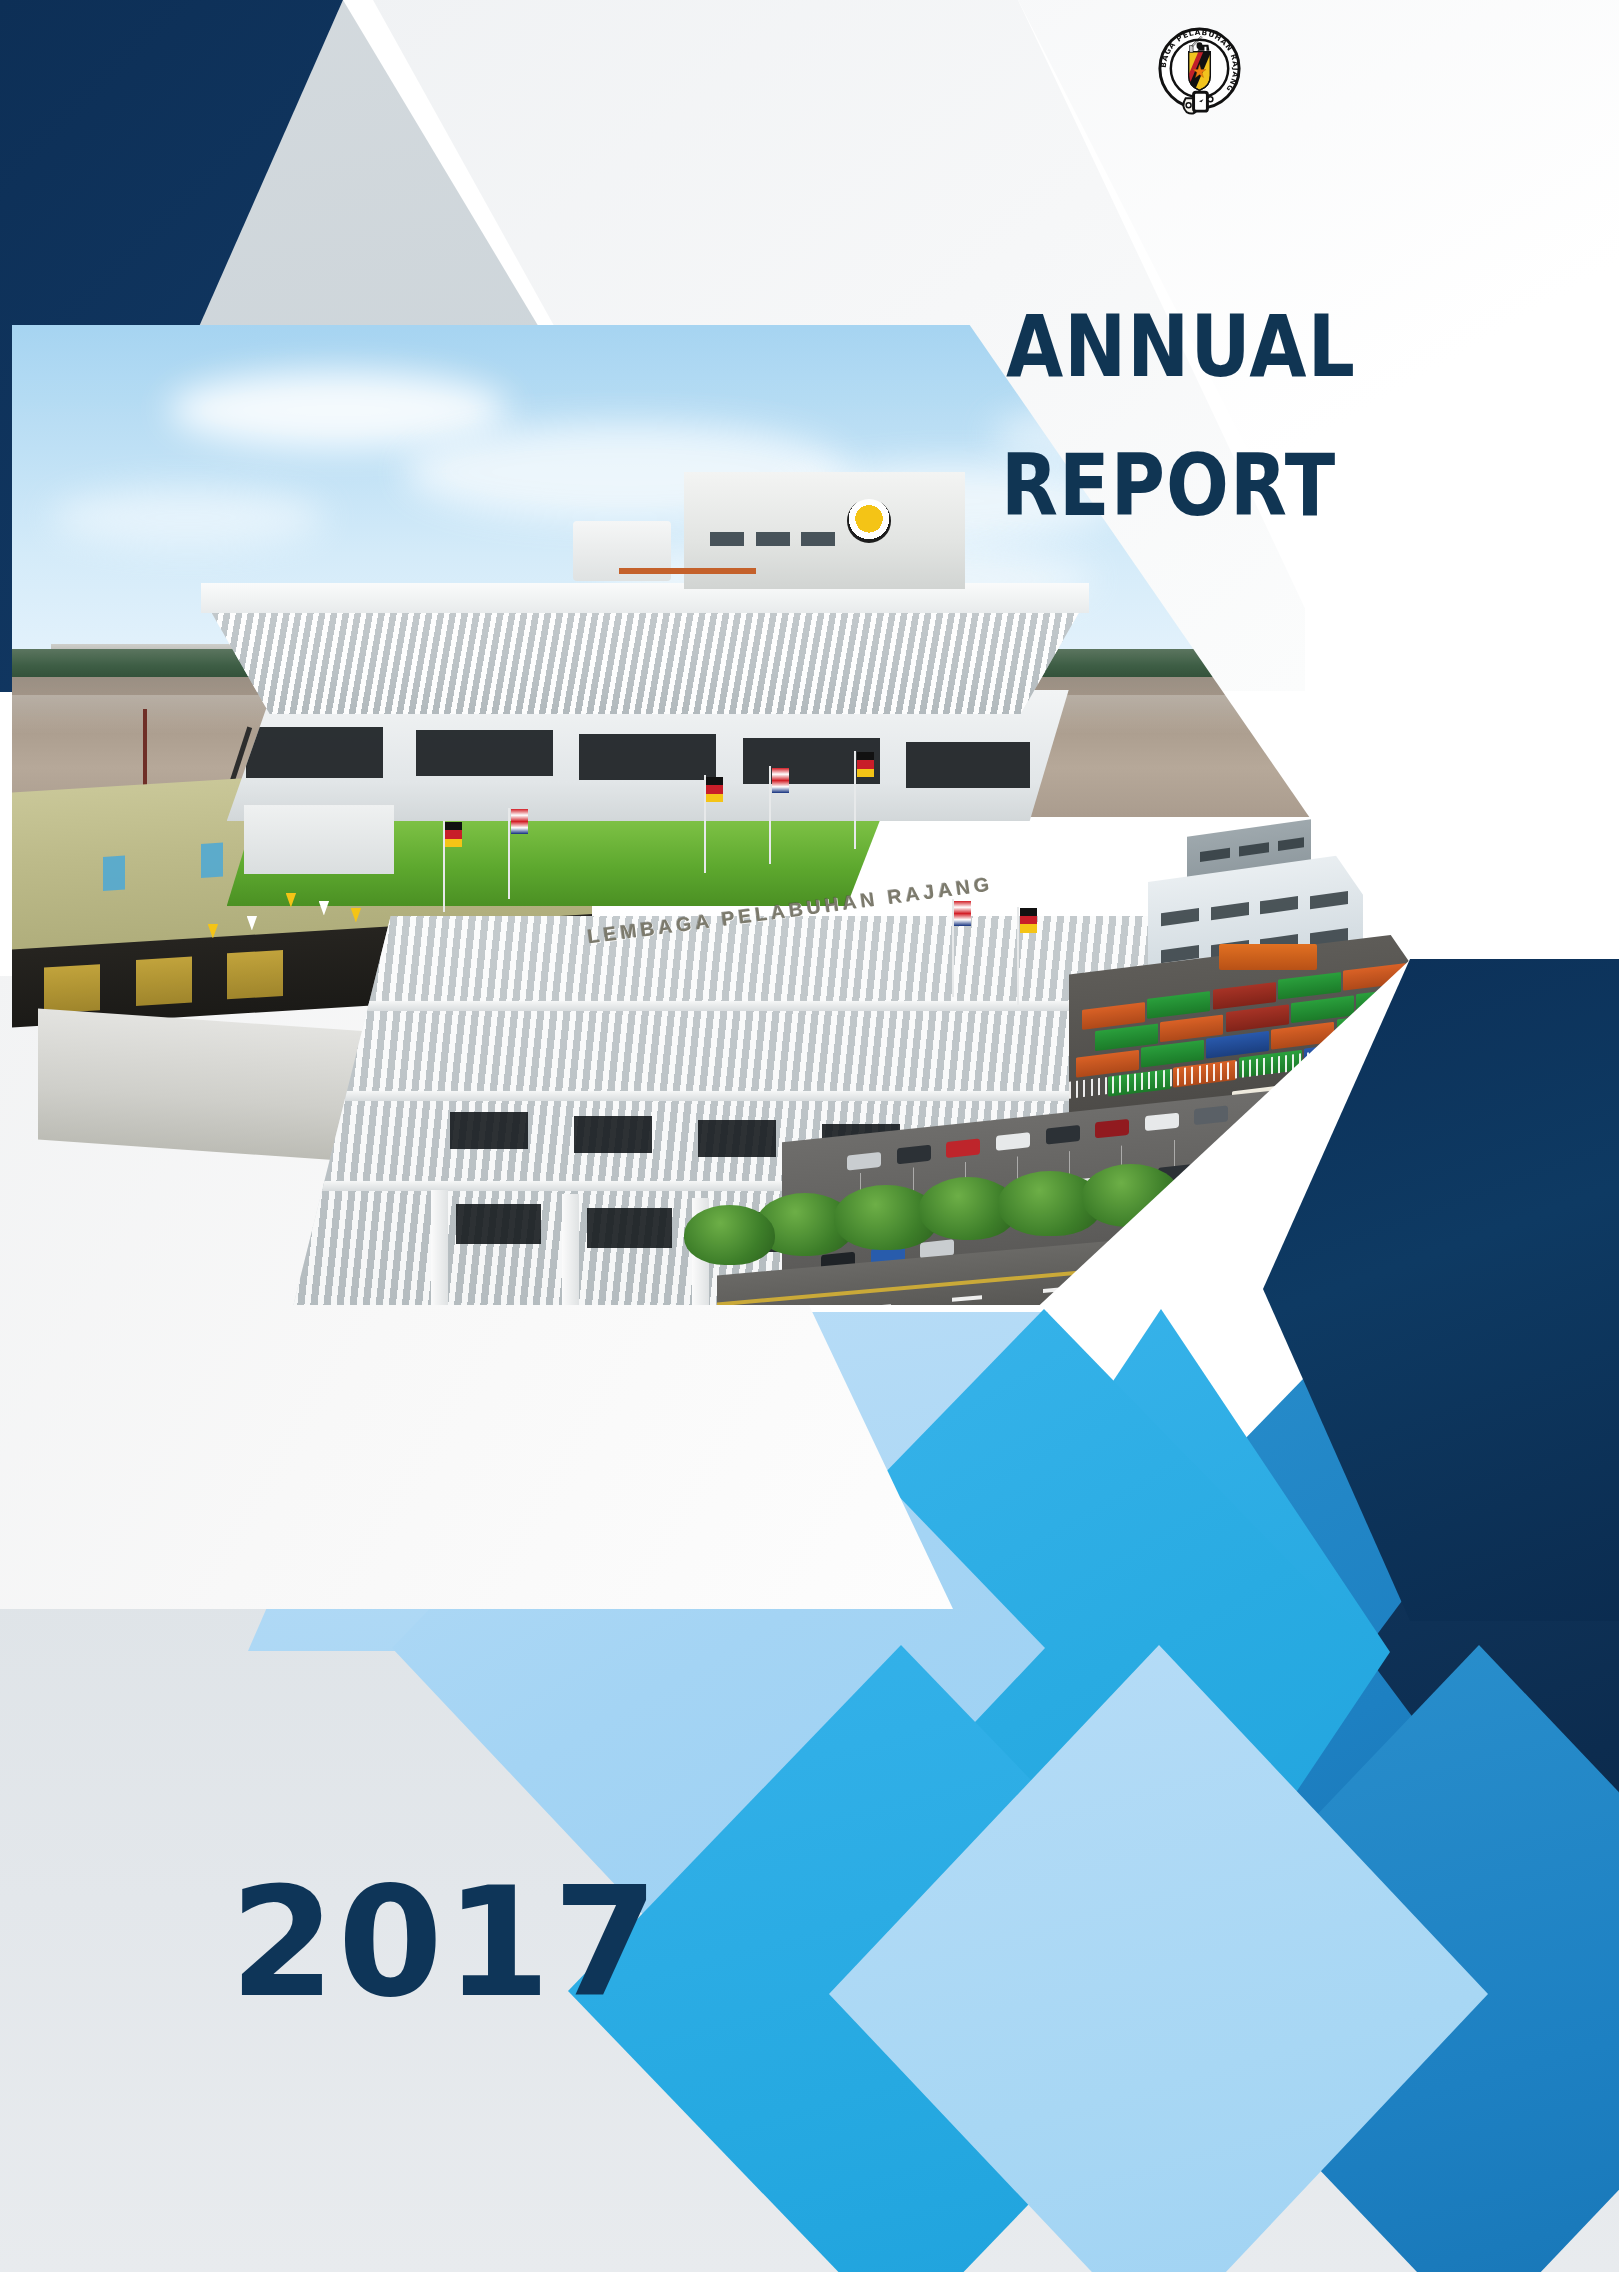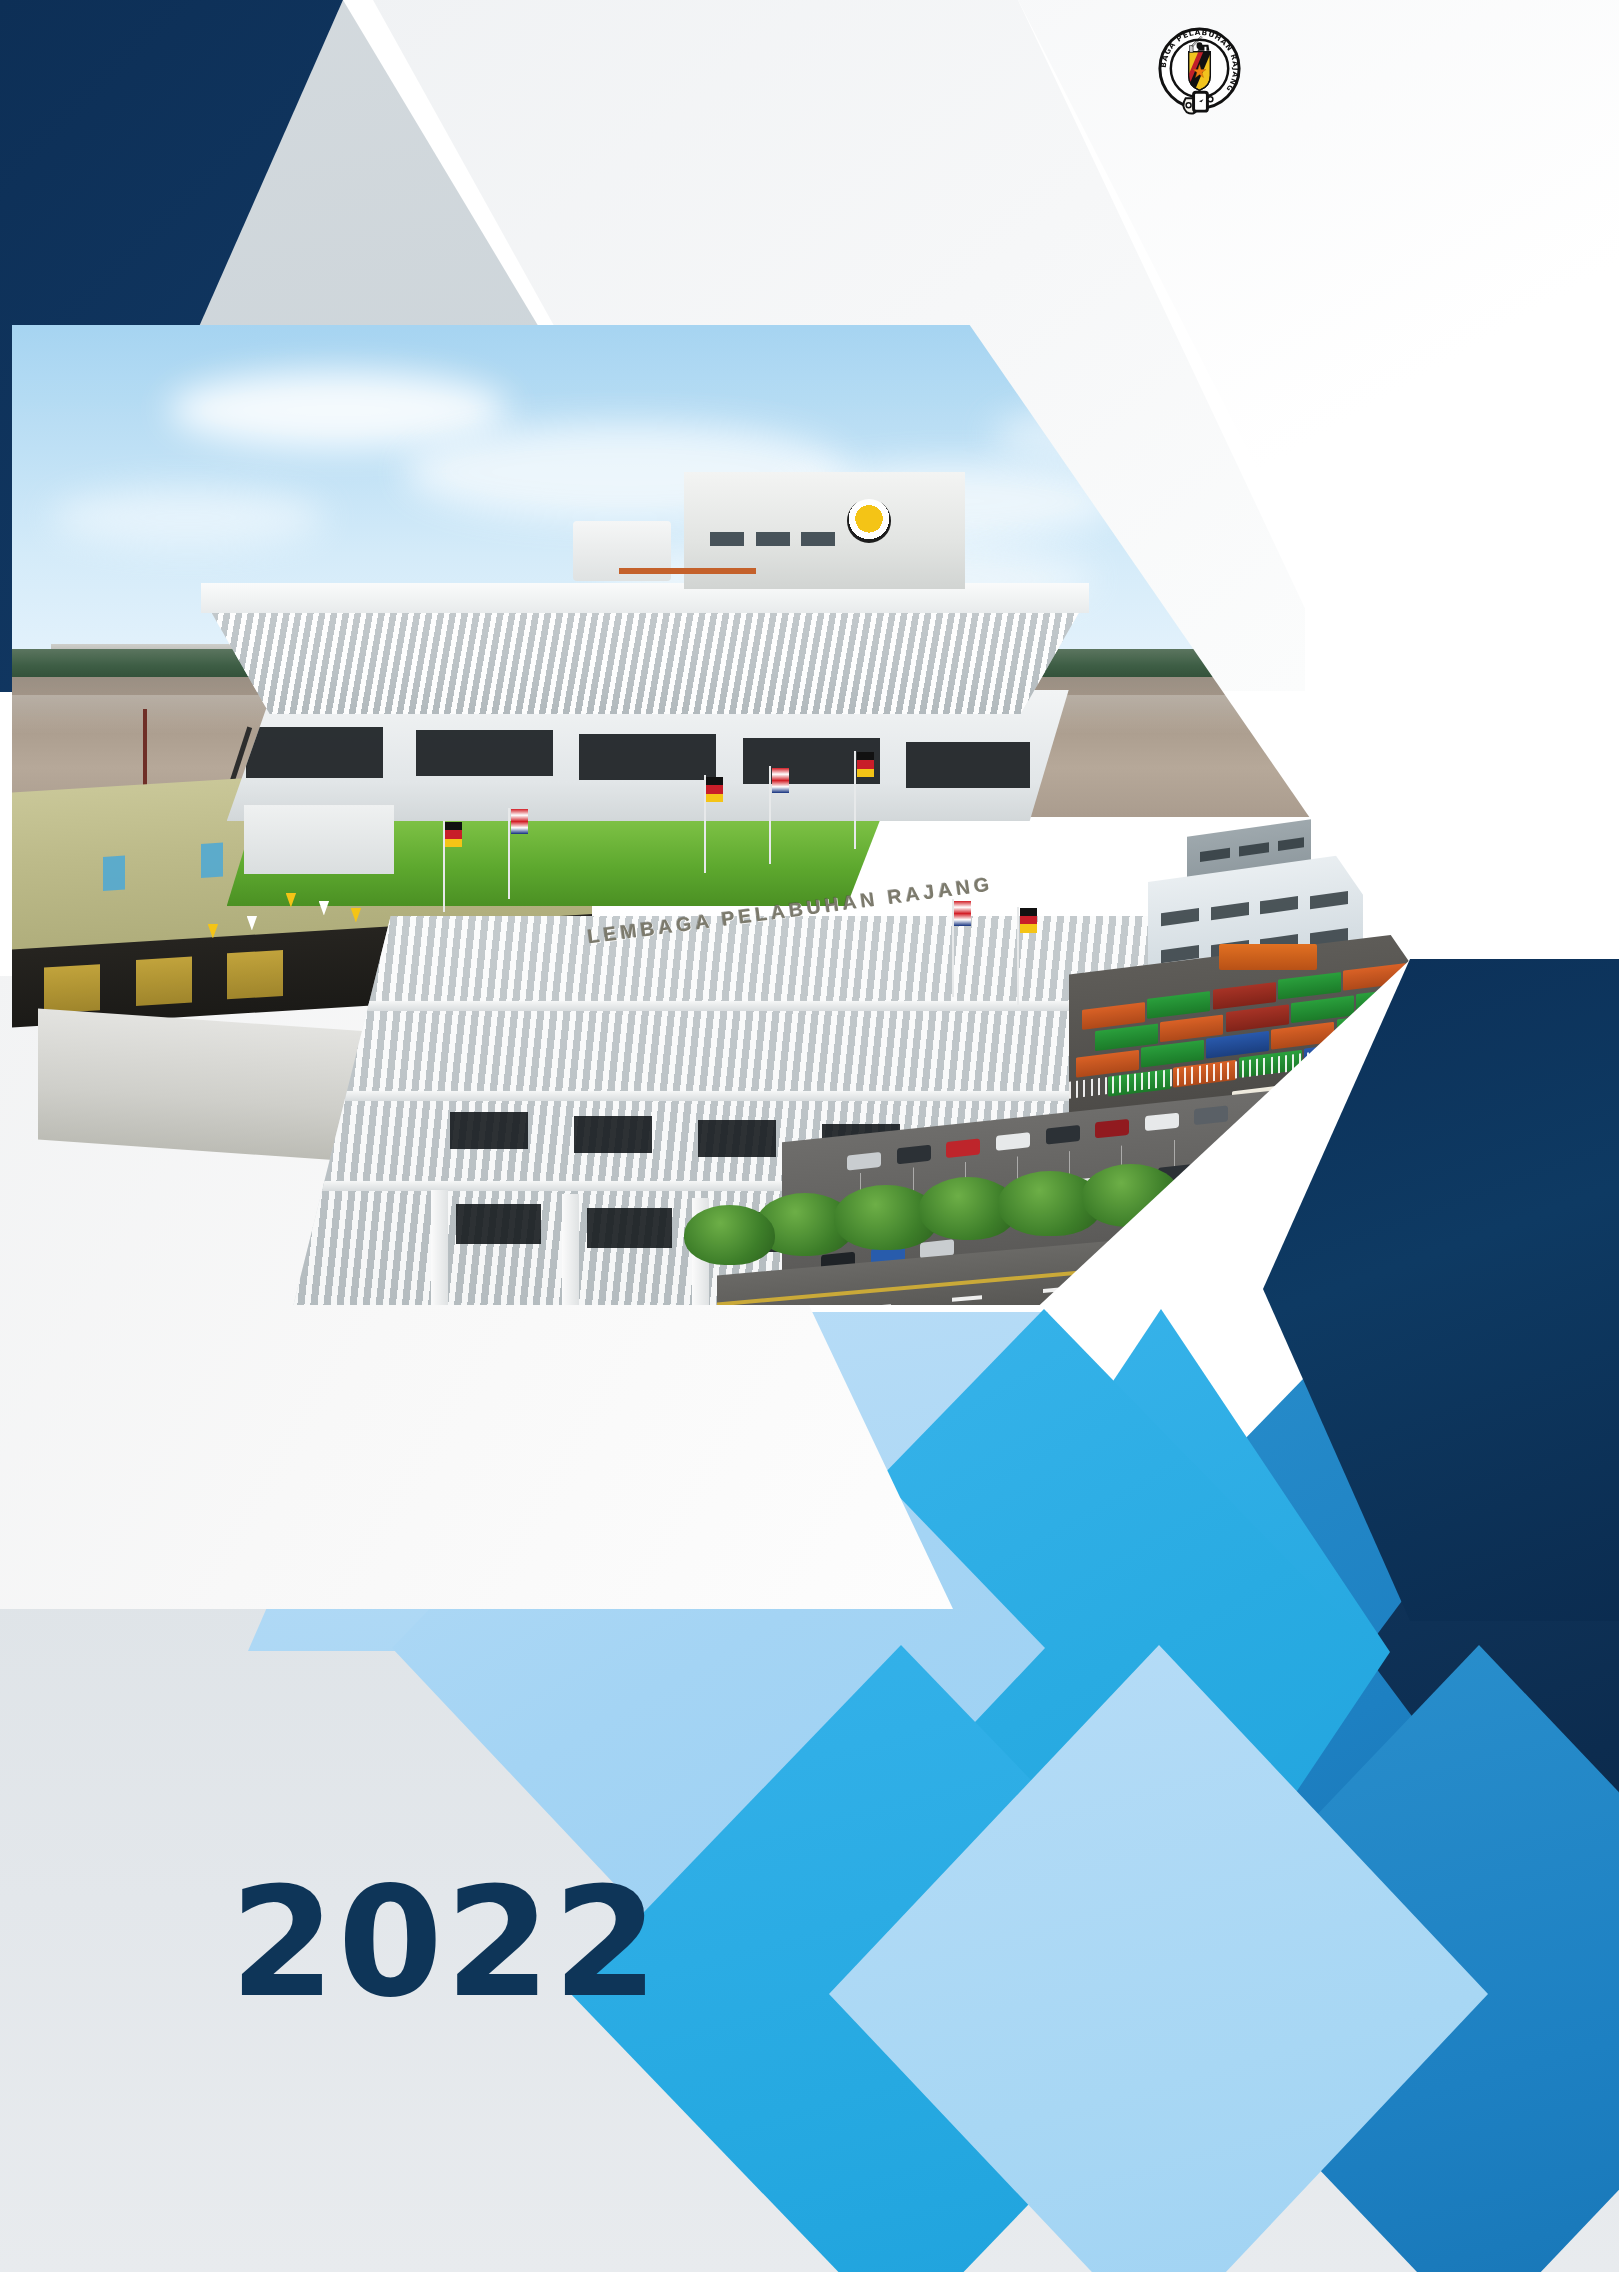--- a/index.html
+++ b/index.html
@@ -629,17 +629,21 @@
       <ellipse cx="100" cy="44" rx="6" ry="7" fill="#111111"></ellipse>
 
       <path d="M 72,150 Q 62,166 74,178 Q 88,186 96,172 L 96,150 Z" fill="#f5f3ec" stroke="#111111" stroke-width="4"></path>
       <rect x="88" y="138" width="28" height="38" rx="5" fill="#ffffff" stroke="#111111" stroke-width="6"></rect>
       <circle cx="122" cy="152" r="5" fill="#ffffff" stroke="#111111" stroke-width="3"></circle>
       <circle cx="78" cy="164" r="5" fill="#ffffff" stroke="#111111" stroke-width="3"></circle>
       <path d="M 99,156 L 108,152 L 104,158 Z" fill="#111111"></path>
     </svg>
   </div>
 
-
-  <div class="layer year">2022</div>
+  <div class="layer headline">
+    <span class="hl-line l1">ANNUAL</span>
+    <span class="hl-line l2">REPORT</span>
+  </div>
+
+  <div class="layer year">2017</div>
 
 </div>
 
 
 </body></html>

